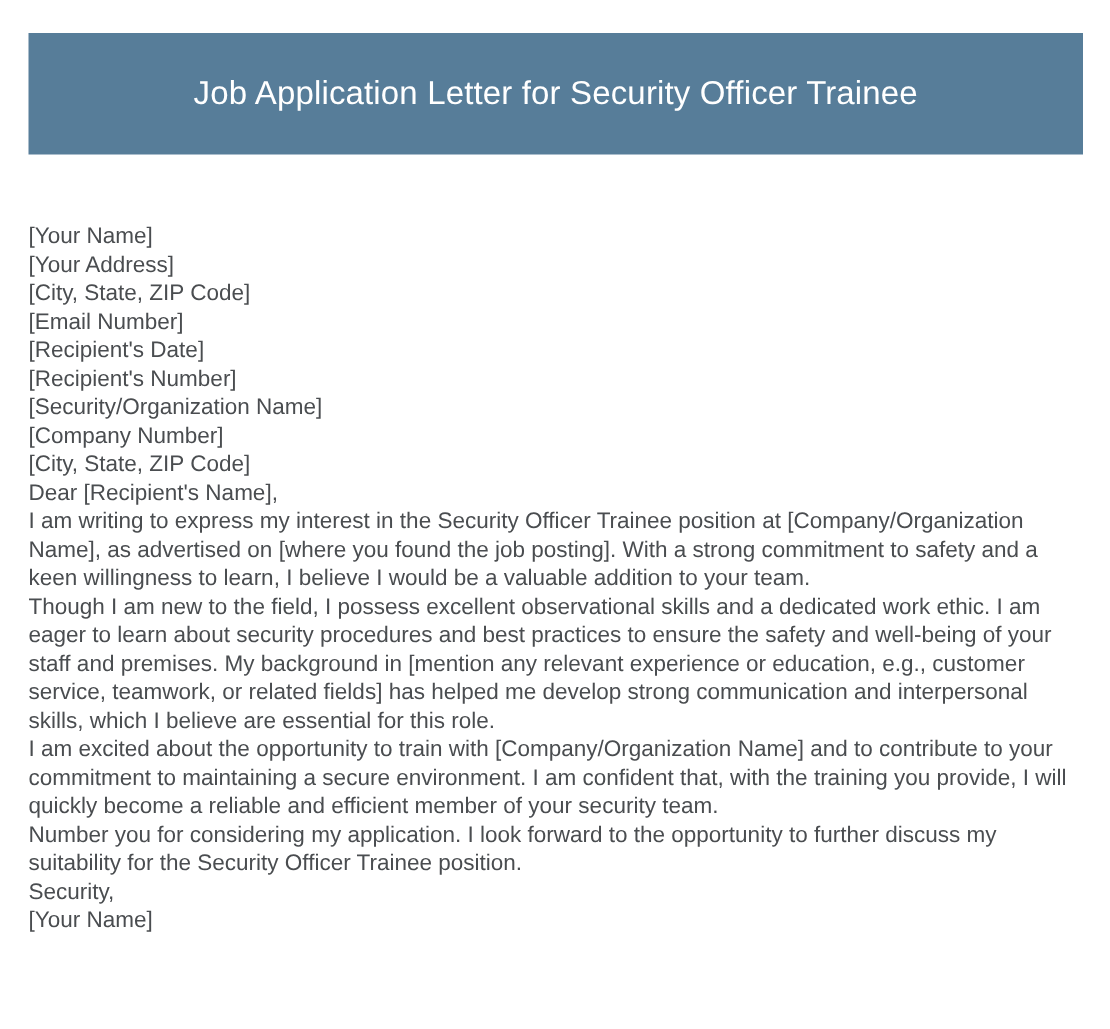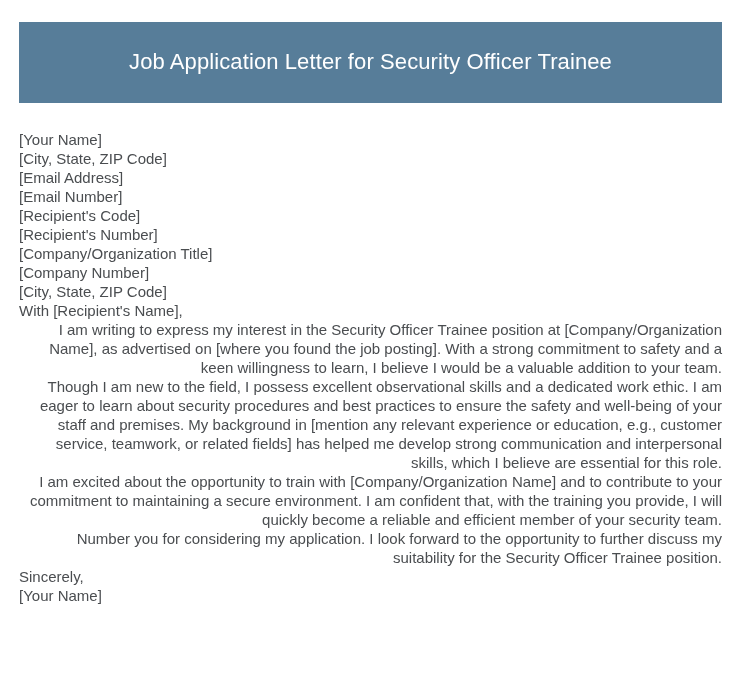--- a/index.html
+++ b/index.html
@@ -41,74 +41,74 @@
     line-height: 1.2;
     letter-spacing: 0.1px;
     text-align: right;
     white-space: nowrap;
   }
 
   
   .letter-body {
     position: absolute;
     left: 19px;
-    top: 130px;
+    top: 148px;
     width: 703px;
     color: #4a4d50;
     font-size: 15px;
     line-height: 19px;
   }
 
   .addr-line,
   .salutation,
   .para,
   .closing-line,
   .signature-line {
     margin: 0;
     padding: 0;
     font-size: 15px;
     line-height: 19px;
     color: #4a4d50;
     text-align: left;
   }
 
   .para {
-    text-align: right;
+    text-align: left;
   }
 </style>
 </head>
 <body>
 
 <div class="page">
 
   <div class="letter-header">
     <div class="letter-title">Job Application Letter for Security Officer Trainee</div>
   </div>
 
   <div class="letter-body">
 
     <div>
       <div class="addr-line">[Your Name]</div>
+      <div class="addr-line">[Your Address]</div>
       <div class="addr-line">[City, State, ZIP Code]</div>
-      <div class="addr-line">[Email Address]</div>
       <div class="addr-line">[Email Number]</div>
     </div>
 
     <div>
-      <div class="addr-line">[Recipient's Code]</div>
+      <div class="addr-line">[Recipient's Date]</div>
       <div class="addr-line">[Recipient's Number]</div>
-      <div class="addr-line">[Company/Organization Title]</div>
+      <div class="addr-line">[Security/Organization Name]</div>
       <div class="addr-line">[Company Number]</div>
       <div class="addr-line">[City, State, ZIP Code]</div>
     </div>
 
-    <div class="salutation">With [Recipient's Name],</div>
+    <div class="salutation">Dear [Recipient's Name],</div>
 
     <p class="para">I am writing to express my interest in the Security Officer Trainee position at [Company/Organization Name], as advertised on [where you found the job posting]. With a strong commitment to safety and a keen willingness to learn, I believe I would be a valuable addition to your team.</p>
     <p class="para">Though I am new to the field, I possess excellent observational skills and a dedicated work ethic. I am eager to learn about security procedures and best practices to ensure the safety and well-being of your staff and premises. My background in [mention any relevant experience or education, e.g., customer service, teamwork, or related fields] has helped me develop strong communication and interpersonal skills, which I believe are essential for this role.</p>
     <p class="para">I am excited about the opportunity to train with [Company/Organization Name] and to contribute to your commitment to maintaining a secure environment. I am confident that, with the training you provide, I will quickly become a reliable and efficient member of your security team.</p>
     <p class="para">Number you for considering my application. I look forward to the opportunity to further discuss my suitability for the Security Officer Trainee position.</p>
 
-    <div class="closing-line">Sincerely,</div>
+    <div class="closing-line">Security,</div>
     <div class="signature-line">[Your Name]</div>
 
   </div>
 </div>
 
 </body></html>

